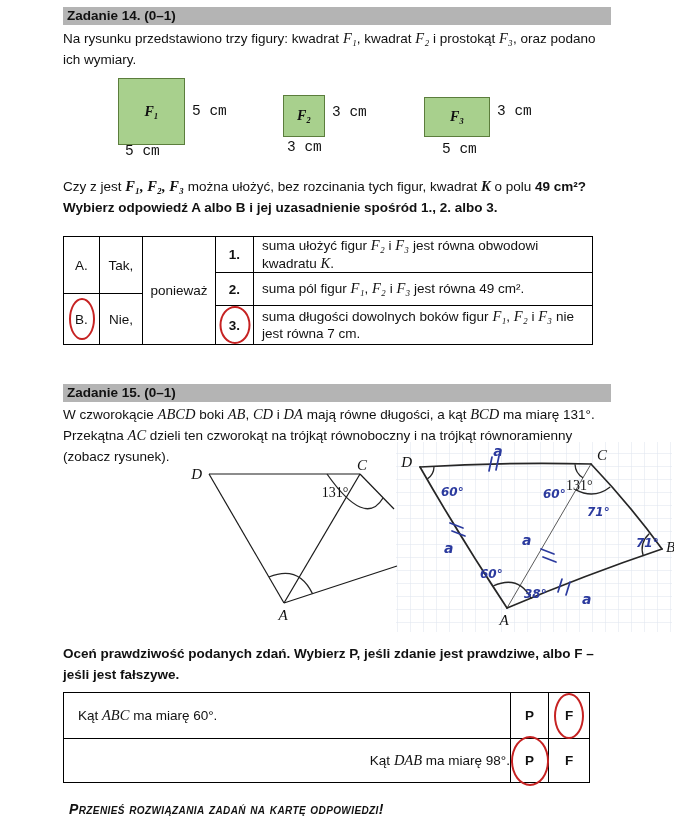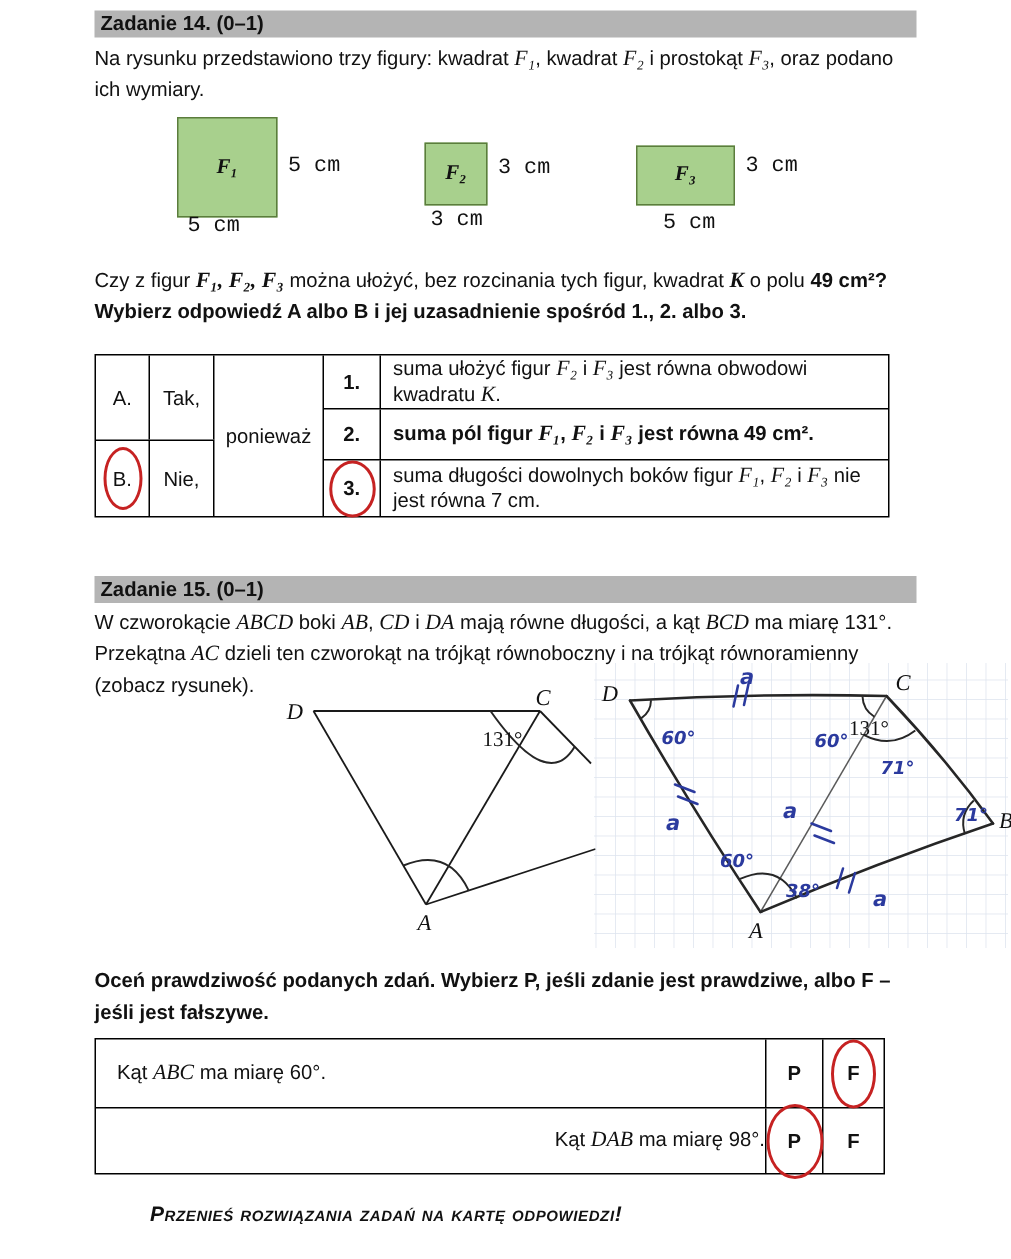--- a/index.html
+++ b/index.html
@@ -67,21 +67,21 @@
   </div>
   <div class="abs dim" style="left:332px;top:104px;">3 cm</div>
   <div class="abs dim" style="left:287px;top:139px;">3 cm</div>
 
   <div class="abs fig" style="left:424px;top:97px;width:66px;height:40px;">
     <span class="figlbl">F₃</span>
   </div>
   <div class="abs dim" style="left:497px;top:103px;">3 cm</div>
   <div class="abs dim" style="left:442px;top:141px;">5 cm</div>
 
-  <div class="abs line" style="left:63px;top:176px;"><span class="seg-p">Czy z figur </span><span class="seg-mb">F₁, F₂, F₃</span><span class="seg-p"> można ułożyć, bez rozcinania tych figur, kwadrat </span><span class="seg-mb">K</span><span class="seg-p"> o polu </span><span class="seg-b">49 cm²</span><span class="seg-b">?</span></div>
+  <div class="abs line" style="left:63px;top:176px;"><span class="seg-p">Czy z jest </span><span class="seg-mb">F₁, F₂, F₃</span><span class="seg-p"> można ułożyć, bez rozcinania tych figur, kwadrat </span><span class="seg-mb">K</span><span class="seg-p"> o polu </span><span class="seg-b">49 cm²</span><span class="seg-b">?</span></div>
   <div class="abs line" style="left:63px;top:197px;"><span class="seg-b">Wybierz odpowiedź A albo B i jej uzasadnienie spośród 1., 2. albo 3.</span></div>
 
   <div class="abs tbl" style="left:63px;top:236px;width:530px;height:109px;">
 
     <div style="display:flex;flex-direction:column;width:79px;">
       <div style="display:flex;height:56px;" class="bb">
         <div class="c br e1" style="width:36px;">
           <span>A.</span>
         </div>
         <div class="c br" style="flex:1;">
@@ -108,21 +108,21 @@
           <span style="font-weight:700;">1.</span>
         </div>
         <div class="c reason" style="flex:1;">
           <span class="wrap"><span class="seg-p">suma ułożyć figur </span><span class="seg-m">F₂</span><span class="seg-p"> i </span><span class="seg-m">F₃</span><span class="seg-p"> jest równa obwodowi kwadratu </span><span class="seg-m">K</span><span class="seg-p">.</span></span>
         </div>
       </div>
       <div style="display:flex;height:36px;" class="bb">
         <div class="c br e2" style="width:38px;">
           <span style="font-weight:700;">2.</span>
         </div>
-        <div class="c reason" style="flex:1;font-weight:bold;">
+        <div class="c reason" style="flex:1;">
           <span class="wrap"><span class="seg-p">suma pól figur </span><span class="seg-m">F₁</span><span class="seg-p">, </span><span class="seg-m">F₂</span><span class="seg-p"> i </span><span class="seg-m">F₃</span><span class="seg-p"> jest równa 49 cm².</span></span>
         </div>
       </div>
       <div style="display:flex;flex:1;">
         <div class="c br e2 circ" style="width:38px;">
           <span style="font-weight:700;">3.</span>
         </div>
         <div class="c reason" style="flex:1;">
           <span class="wrap"><span class="seg-p">suma długości dowolnych boków figur </span><span class="seg-m">F₁</span><span class="seg-p">, </span><span class="seg-m">F₂</span><span class="seg-p"> i </span><span class="seg-m">F₃</span><span class="seg-p"> nie jest równa 7 cm.</span></span>
         </div>
@@ -218,15 +218,15 @@
       </div>
       <div class="c br e4 circ" style="width:38px;font-weight:700;">
         <span>P</span>
       </div>
       <div class="c e3" style="flex:1;font-weight:700;">
         <span>F</span>
       </div>
     </div>
   </div>
 
-  <div class="abs footer" style="left:100px;top:801px;text-align:right;">Przenieś rozwiązania zadań na kartę odpowiedzi!</div>
+  <div class="abs footer" style="left:69px;top:801px;text-align:right;">Przenieś rozwiązania zadań na kartę odpowiedzi!</div>
 
 </div>
 
 </body></html>

